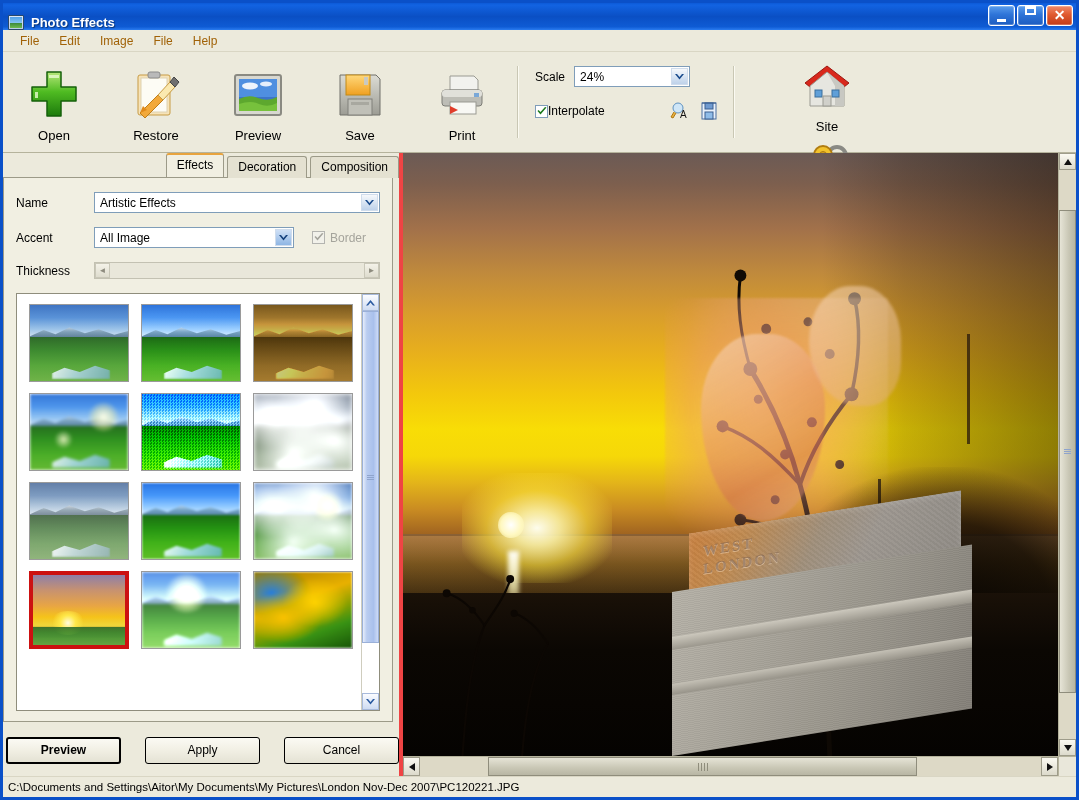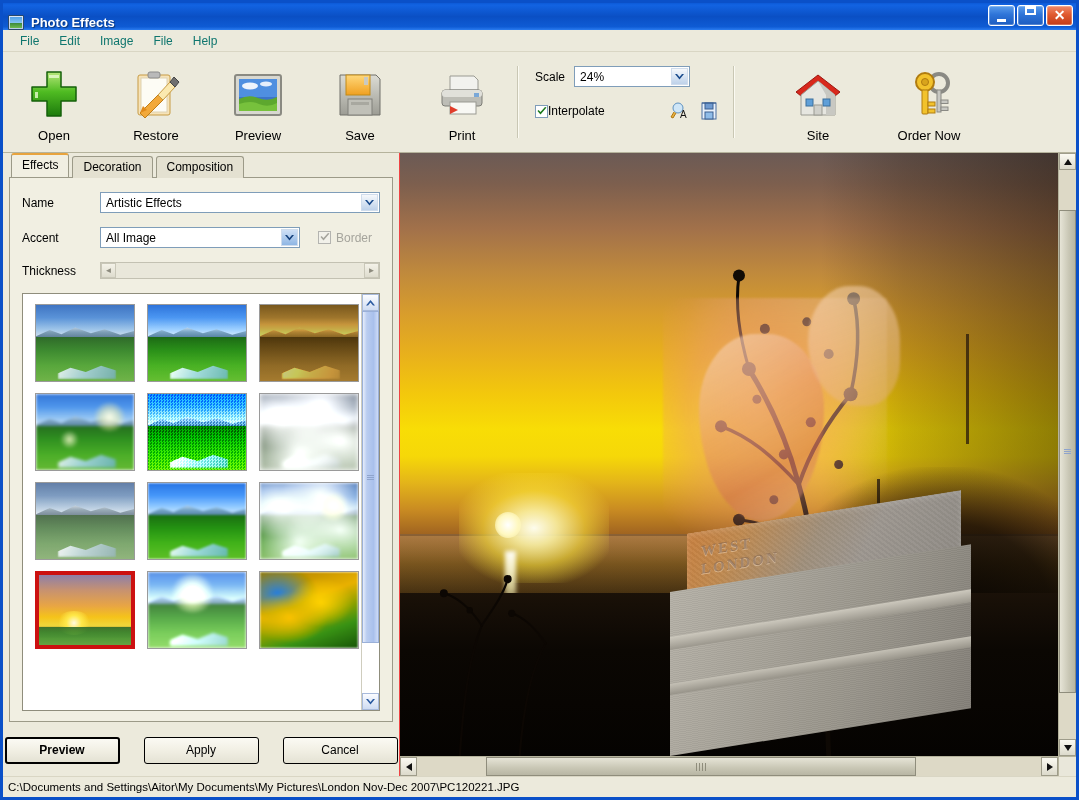--- a/index.html
+++ b/index.html
@@ -47,21 +47,21 @@
   .wb-min{left:0;bottom:3px;font-size:11px;line-height:6px;}
   .wb-min i{display:block;width:9px;height:3px;background:#fff;margin:0 auto;}
   .wb-max i{display:block;width:11px;height:9px;border:2px solid #fff;border-top-width:3px;margin:0 auto;box-sizing:border-box;}
   .wb-cl{font-size:14px;line-height:19px;}
   
   .menubar{
     flex:0 0 21px;height:21px;background:#eceadc;
     display:flex;align-items:center;padding-left:8px;gap:2px;
     border-bottom:1px solid #d9d6c4;
   }
-  .menu-item{padding:2px 9px;color:#0f766e;font-size:12px;cursor:default;}
+  .menu-item{padding:2px 9px;color:#a16207;font-size:12px;cursor:default;}
   
   .toolbar{
     flex:0 0 100px;height:100px;background:#eceadc;
     display:flex;align-items:stretch;position:relative;
     border-bottom:1px solid #b5b39c;
   }
   .tb-group{display:flex;align-items:center;}
   .tb-btn{
     width:102px;height:94px;display:flex;flex-direction:column;
     align-items:center;justify-content:center;padding-top:8px;
@@ -94,21 +94,22 @@
     width:13px;height:13px;border:1px solid #7f9db9;background:#fff;
     box-sizing:border-box;display:flex;align-items:center;justify-content:center;
   }
   .chkbox.dis{border-color:#b4b4b0;background:#f2f1ea;}
   .mini-ico{width:20px;height:20px;}
   
   .body{flex:1;display:flex;min-height:0;background:#eceadc;}
   .leftpanel{
     width:396px;flex:0 0 396px;background:#eceadc;
     display:flex;flex-direction:column;position:relative;
-    border-right:1px solid #ef4444;
+    border-right:4px solid #ef4444;
+    align-items:flex-end;
   }
   
   .tabstrip{
     height:24px;flex:0 0 24px;display:flex;align-items:flex-end;
     padding-left:8px;gap:3px;position:relative;
   }
   .tab{
     padding:3px 10px 4px;font-size:12px;background:#e4e1d1;
     border:1px solid #9c9a88;border-bottom:none;
     border-radius:3px 3px 0 0;position:relative;top:1px;cursor:default;
@@ -536,21 +537,21 @@
             <rect x="6" y="2" width="8" height="6" fill="#6f9ad0" stroke="#3a5f90"></rect>
             <rect x="6" y="11" width="8" height="7" fill="#8fbce8" stroke="#3a5f90"></rect>
             <path d="M3 2 h14" stroke="#3a5f90"></path>
           </svg>
         </span>
       </div>
     </div>
 
     <div class="tb-sep"></div>
 
-    <div class="tb-group" style="margin-left:28px;">
+    <div class="tb-group" style="margin-left:28px;flex-direction:column;">
       <div class="tb-btn">
         <div class="tb-ico">
           <svg width="50" height="46" viewBox="0 0 50 46">
             <path d="M25 3 L47 20 L42 24 L25 11 L8 24 L3 20 Z" fill="#d8281c" stroke="#9c1810"></path>
             <path d="M25 9 L42 23 v20 h-34 v-20 z" fill="#e6e6e0" stroke="#9a9a92"></path>
             <path d="M25 9 L42 23 v20 h-9 v-20 z" fill="#c8c8c2"></path>
             <rect x="13" y="27" width="7" height="7" fill="#5f9fd8" stroke="#3a6f9c"></rect>
             <rect x="30" y="27" width="7" height="7" fill="#5f9fd8" stroke="#3a6f9c"></rect>
             <rect x="21" y="33" width="8" height="10" fill="#d0d0ca" stroke="#9a9a92"></rect>
           </svg>

